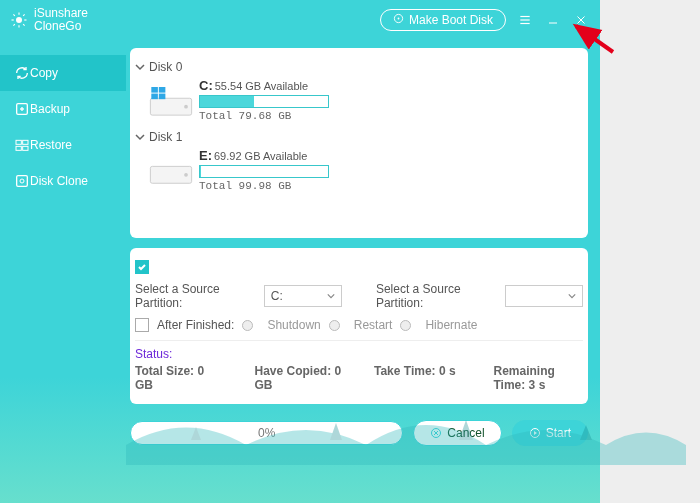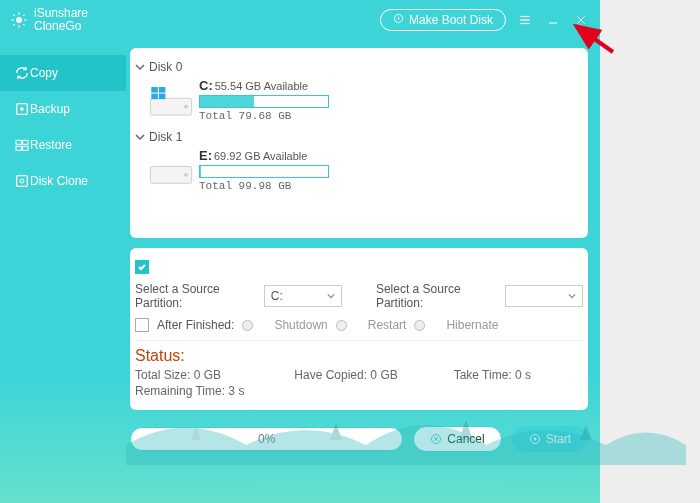--- a/index.html
+++ b/index.html
@@ -27,24 +27,24 @@
 .pname b{color:#333;font-size:13px;margin-right:2px;}
 .bar{width:130px;height:13px;border:1px solid #38c7cb;background:#fff;margin:2px 0;}
 .bar-fill{height:100%;background:#4cd7db;}
 .ptot{color:#666;font-size:11px;font-family:Liberation Mono, monospace;}
 .opt-panel{font-size:12px;color:#555;}
 .row{display:flex;align-items:center;gap:8px;margin-bottom:8px;}
 .chk{width:14px;height:14px;border:1px solid #aaa;display:inline-flex;align-items:center;justify-content:center;cursor:pointer;}
 .chk.on{background:#22c4c9;border-color:#22c4c9;}
 .sel{border:1px solid #ccc;height:22px;width:90px;padding:0 6px;display:flex;align-items:center;justify-content:space-between;cursor:pointer;color:#555;}
 .sel.wide{width:86px;}
-.radio{display:flex;align-items:center;gap:21px;color:#999;font-size:11px;}
+.radio{display:flex;align-items:center;gap:14px;color:#999;font-size:11px;}
 .rdot{width:11px;height:11px;border:1px solid #bbb;border-radius:50%;background:#eee;}
-.stat-grid{display:grid;grid-template-columns:1fr 1fr 1fr;gap:2px 30px;font-size:11px;color:#666;}
-.stat-head{color:#c2410c;font-size:16px;margin-bottom:3px;}
+.stat-grid{display:grid;grid-template-columns:1fr 1fr 1fr 1fr;gap:2px 30px;font-size:11px;color:#666;font-weight:bold;}
+.stat-head{color:#6d28d9;font-size:12px;margin-bottom:3px;}
 .bottom{display:flex;gap:10px;align-items:center;padding:6px 0 0;}
 .progress{flex:1;border:1px solid #3dd4d8;border-radius:14px;height:24px;background:#fff;display:flex;align-items:center;justify-content:center;color:#777;}
 .btn{border:1px solid #3dd4d8;border-radius:14px;height:26px;padding:0 16px;display:flex;align-items:center;gap:5px;cursor:pointer;color:#14532d;background:#fff;font-size:12px;}
 .btn.primary{background:#3dd4d8;color:#fff;border-color:#3dd4d8;}
 .hills{position:absolute;left:0;right:0;bottom:38px;height:60px;pointer-events:none;opacity:.35;}
 .arrow{position:absolute;top:22px;right:82px;pointer-events:none;}
 hr.sep{border:none;border-top:1px solid #eee;margin:6px 0;}
 </style>
 </head>
 <body>

